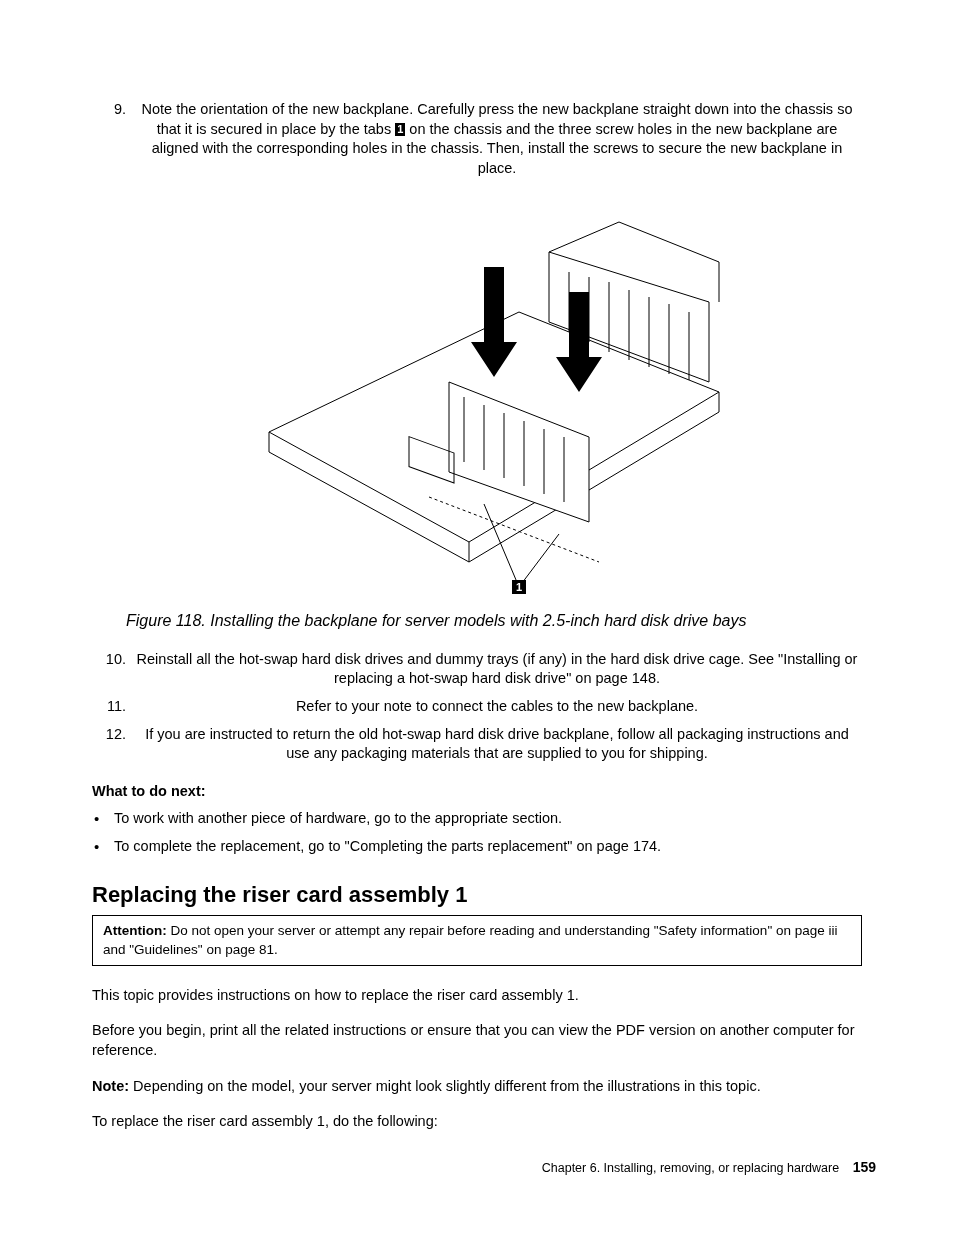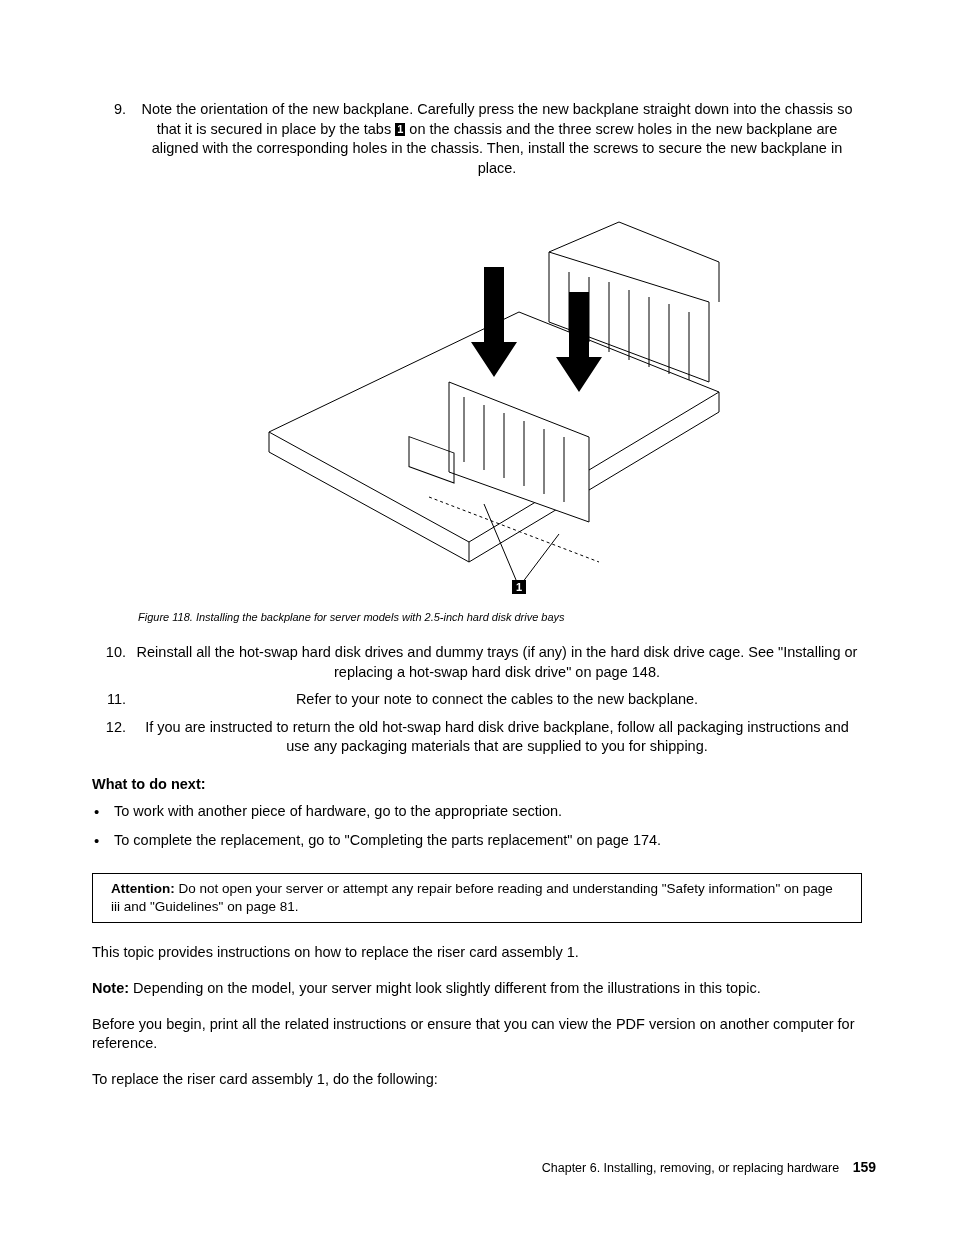--- a/index.html
+++ b/index.html
@@ -51,22 +51,22 @@
     margin: 24px 0 18px 34px;
   }
   .figure-svg {
     width: 470px;
     height: 400px;
     display: block;
     margin: 0 auto 8px auto;
   }
   .figure-caption {
     font-style: italic;
-    font-size: 11px;
-    margin-left: 12px;
+    font-size: 16px;
+    margin-left: 0;
   }
   .figure-caption .fig-label { font-style: italic; }
   .what-next {
     font-weight: bold;
     margin-top: 18px;
     margin-bottom: 8px;
   }
   ul.bullets {
     list-style: none;
     margin: 0 0 22px 0;
@@ -84,21 +84,21 @@
     text-align: left;
     padding-left: 2px;
   }
   h2.section {
     font-size: 22px;
     font-weight: bold;
     margin: 14px 0 6px 0;
   }
   .attention-box {
     border: 1.5px solid #000;
-    padding: 6px 18px;
+    padding: 6px 10px;
     font-size: 13.5px;
     margin-bottom: 20px;
   }
   .attention-box .lead { font-weight: bold; }
   .para { margin-bottom: 16px; }
   .note .lead { font-weight: bold; }
   .footer {
     position: absolute;
     bottom: 58px;
     right: 78px;
@@ -187,30 +187,31 @@
   <div class="what-next">What to do next:</div>
   <ul class="bullets">
     <li>
         <span>To work with another piece of hardware, go to the appropriate section.</span>
       </li>
     <li>
         <span>To complete the replacement, go to "Completing the parts replacement" on page 174.</span>
       </li>
   </ul>
 
+  <h2 class="section">Replacing the riser card assembly 1</h2>
 
   <div class="attention-box">
     <span class="lead">Attention: </span><span>Do not open your server or attempt any repair before reading and understanding "Safety information" on page iii and "Guidelines" on page 81.</span>
   </div>
 
   <div class="para">This topic provides instructions on how to replace the riser card assembly 1.</div>
+  <div class="para">Before you begin, print all the related instructions or ensure that you can view the PDF version on another computer for reference.</div>
   <div class="para note">
     <span class="lead">Note: </span><span>Depending on the model, your server might look slightly different from the illustrations in this topic.</span>
   </div>
-  <div class="para">Before you begin, print all the related instructions or ensure that you can view the PDF version on another computer for reference.</div>
   <div class="para">To replace the riser card assembly 1, do the following:</div>
 
   <div class="footer">
     <span>Chapter 6. Installing, removing, or replacing hardware</span>
     <span class="pg">159</span>
   </div>
 
 </div>
 
 </body></html>

